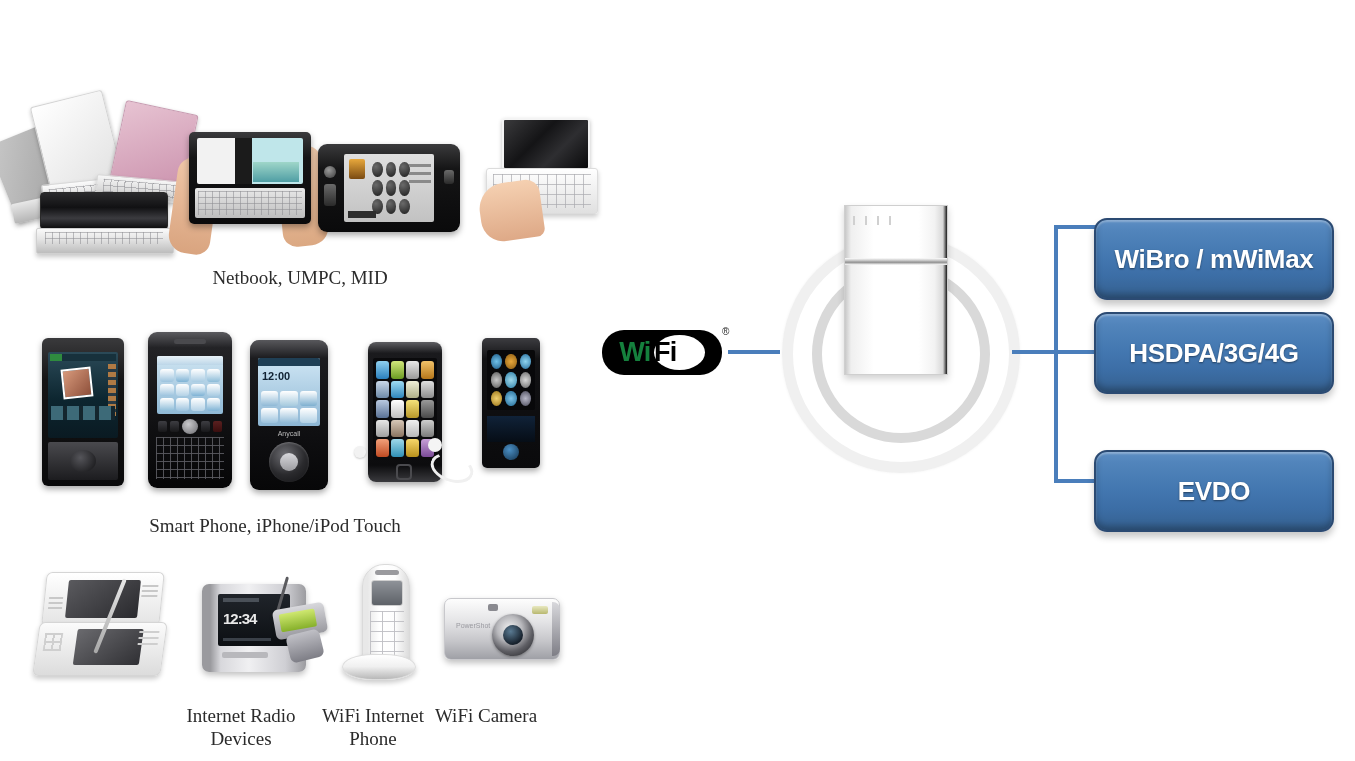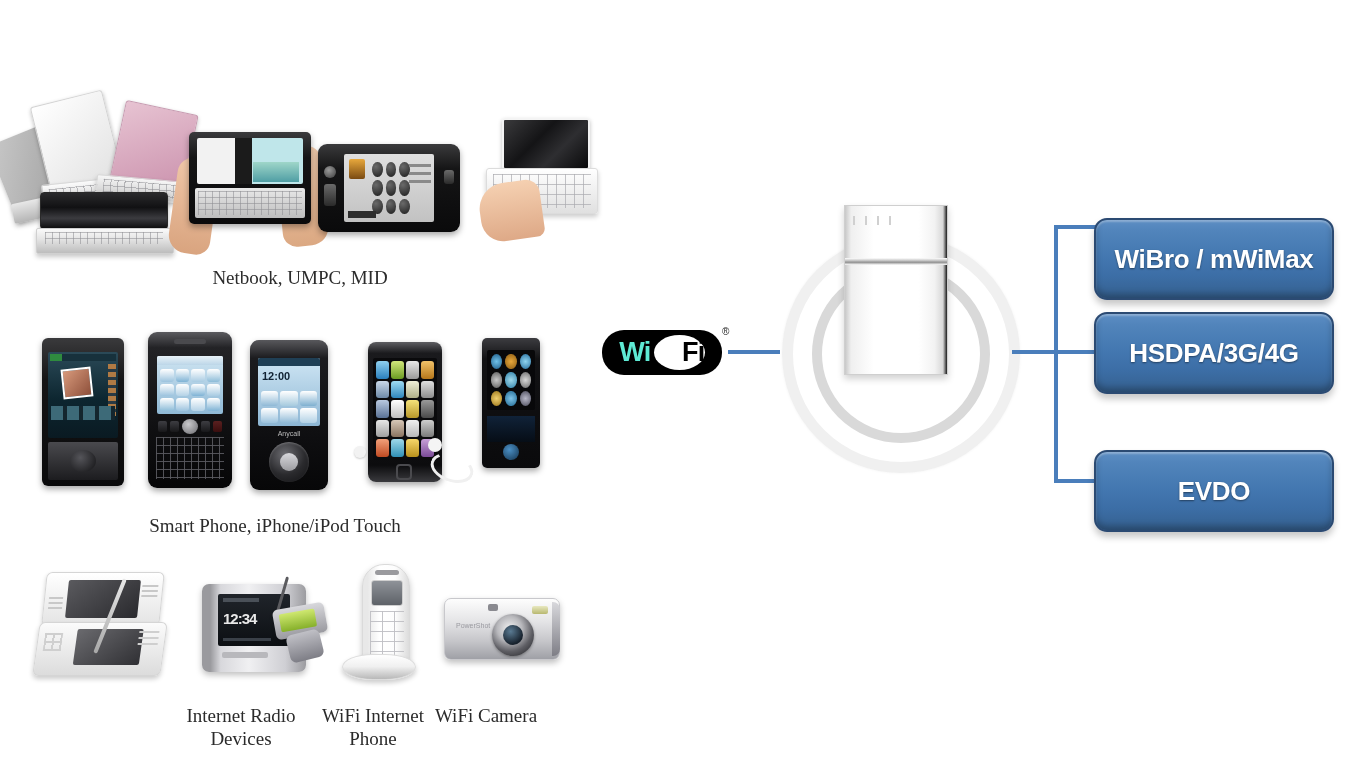--- a/index.html
+++ b/index.html
@@ -135,31 +135,31 @@
 
   
   #wifi-logo {
     position: absolute; left: 602px; top: 330px;
     width: 120px; height: 45px;
     background: #000000;
     border-radius: 22px / 22px;
     display: flex; align-items: center; justify-content: center;
   }
   #wifi-wi {
-    color: #5eead4;
+    color: #15803d;
     font-family: "Liberation Sans", sans-serif;
     font-weight: 700; font-size: 27px;
     letter-spacing: -0.5px;
     margin-right: 3px;
   }
   #wifi-fi-oval {
     width: 51px; height: 35px;
     background: #ffffff;
     border-radius: 50% / 50%;
-    display: flex; align-items: center; justify-content: flex-end;
+    display: flex; align-items: center; justify-content: flex-start;
   }
   #wifi-fi {
     color: #000000;
     font-family: "Liberation Sans", sans-serif;
     font-weight: 700; font-size: 27px;
     letter-spacing: -0.5px;
   }
   #wifi-reg {
     position: absolute; left: 722px; top: 326px;
     color: #222; font-size: 10px;

